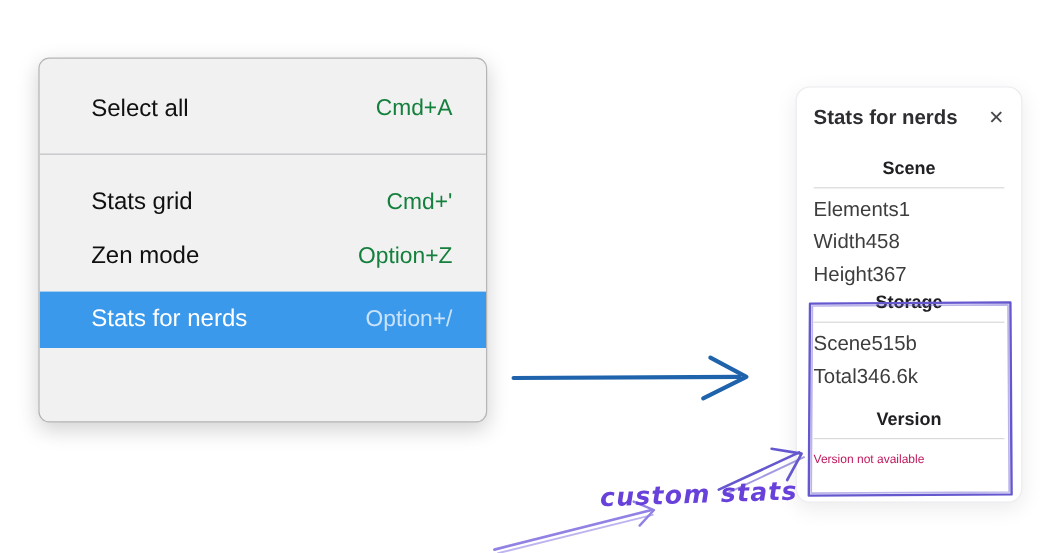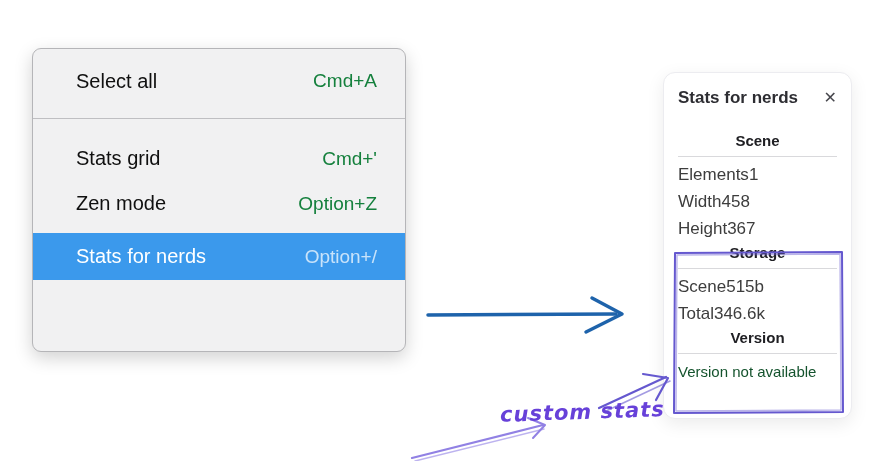--- a/index.html
+++ b/index.html
@@ -13,21 +13,21 @@
 
   
   .menu{
     position:absolute;left:32px;top:48px;
     width:374px;height:304px;
     box-sizing:border-box;
     background:var(--menu-bg,#f1f1f2);
     border:1px solid #b5b5b8;
     border-radius:9px;
     box-shadow:0 6px 18px rgba(0,0,0,0.18);
-    padding-top:8px;
+    padding-top:18px;
     overflow:hidden;
     z-index:1;
   }
   .menu-item{
     height:45px;
     display:flex;align-items:center;justify-content:space-between;
     padding:0 28px 0 43px;
     font-size:20px;
     color:#101010;
     cursor:default;
@@ -78,31 +78,31 @@
     line-height:1;cursor:pointer;
     font-family:"DejaVu Sans", sans-serif;
   }
   .sec-heading{
     text-align:center;font-weight:bold;
     font-size:15px;color:#202024;
     line-height:22px;
   }
   .sec-heading.scene{margin-top:20px;}
   .sec-heading.storage{margin-top:0;}
-  .sec-heading.version{}
+  .sec-heading.version{margin-top:12px;}
   .panel hr{
     border:none;border-top:1px solid #d9d9dc;
     margin:4px 0;
   }
   .stat-row{
     display:flex;justify-content:flex-start;
     font-size:17px;line-height:27px;color:#3d3d3d;
   }
   .ver-note{
-    font-size:15px;line-height:27px;color:#14532d;
+    font-size:10px;line-height:27px;color:#be185d;
     white-space:nowrap;
   }
 
   
   .overlay{
     position:absolute;left:0;top:0;width:873px;height:461px;
     pointer-events:none;z-index:5;
   }
   .arrow-blue{stroke:var(--arrow-blue,#1e63ab);stroke-width:3.5;fill:none;stroke-linecap:round;stroke-linejoin:round;}
   .sketch{stroke:var(--sketch-violet,#6558cf);fill:none;stroke-linecap:round;stroke-linejoin:round;}

